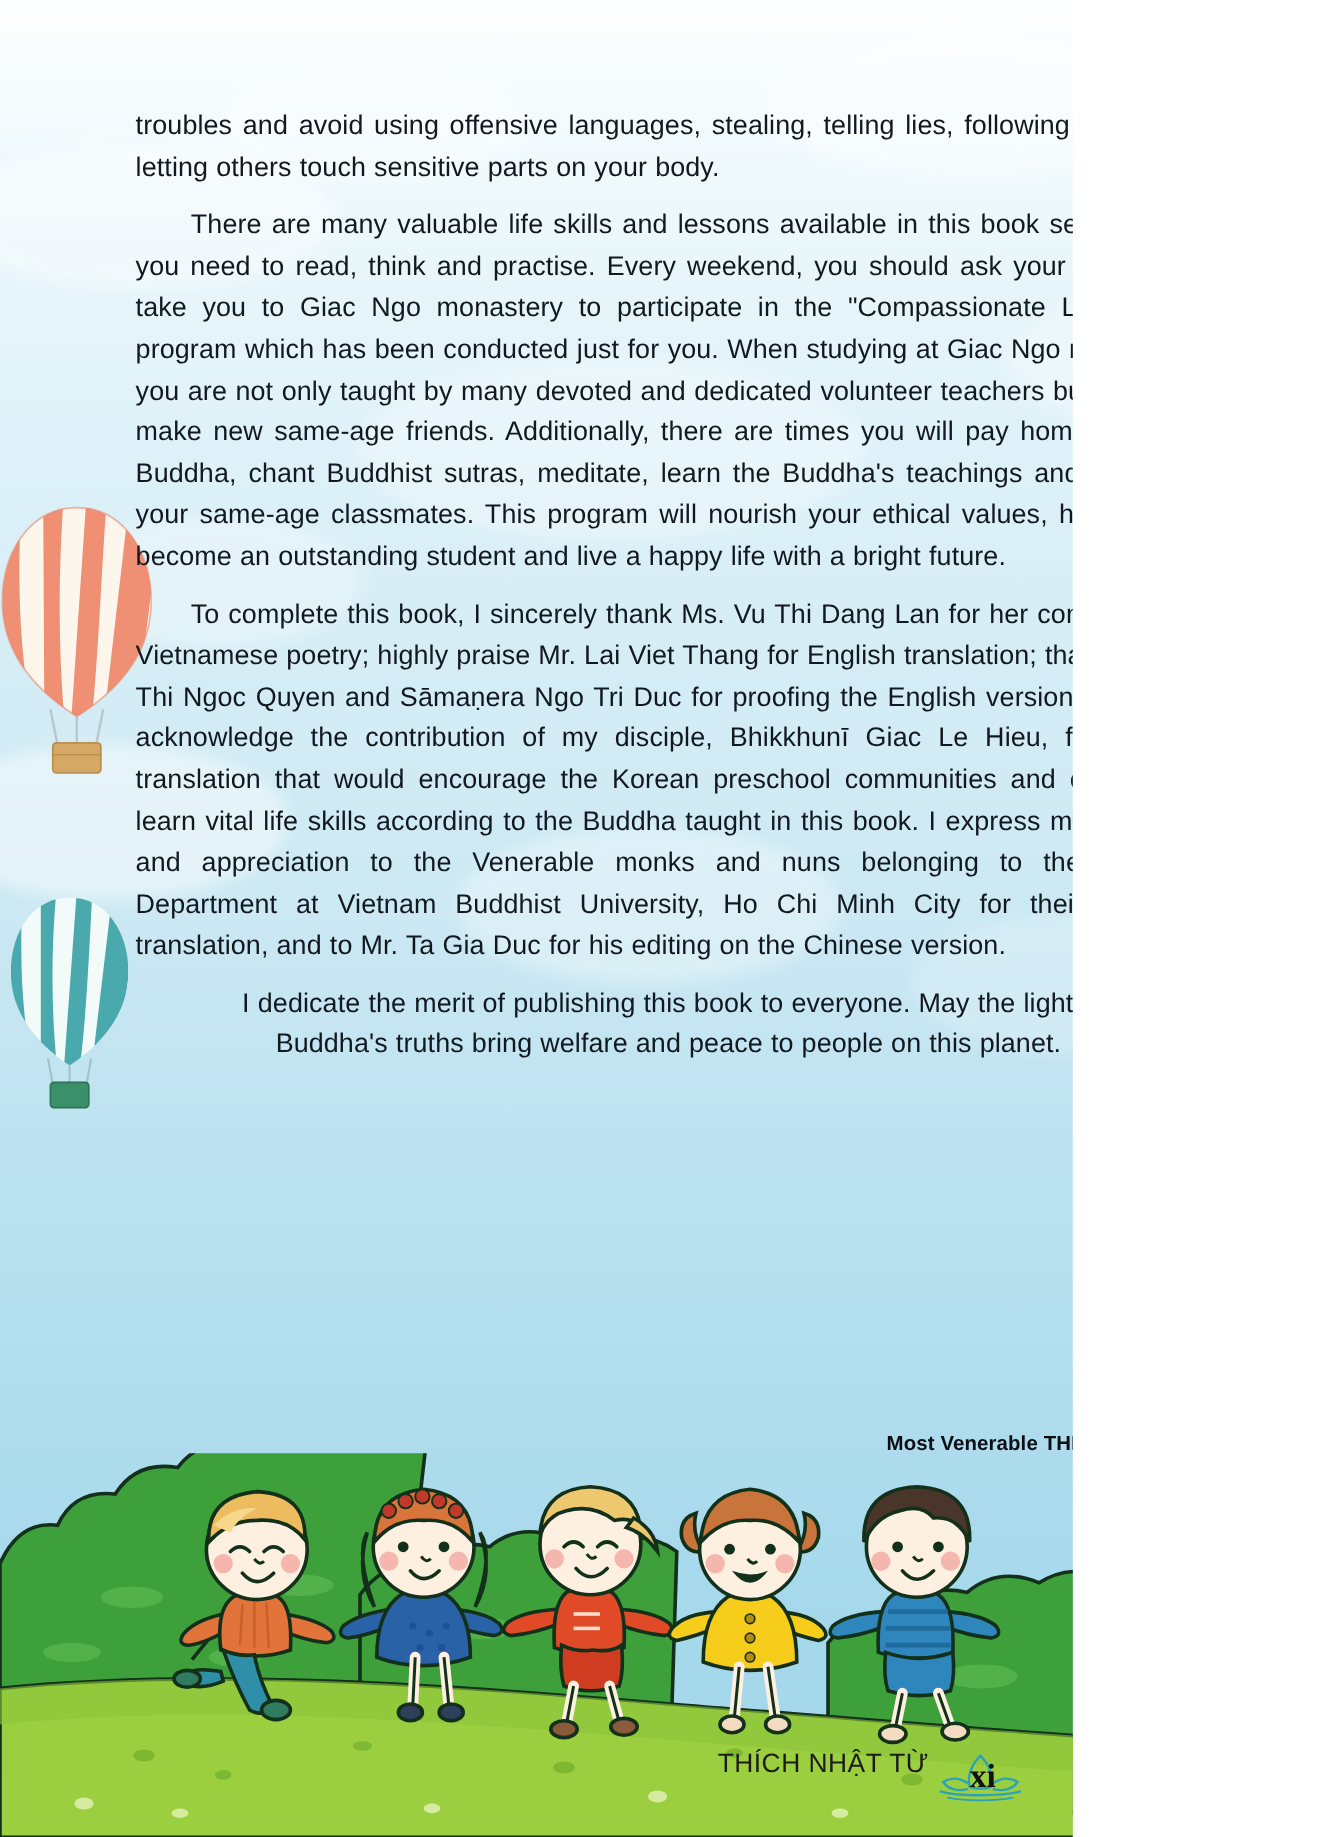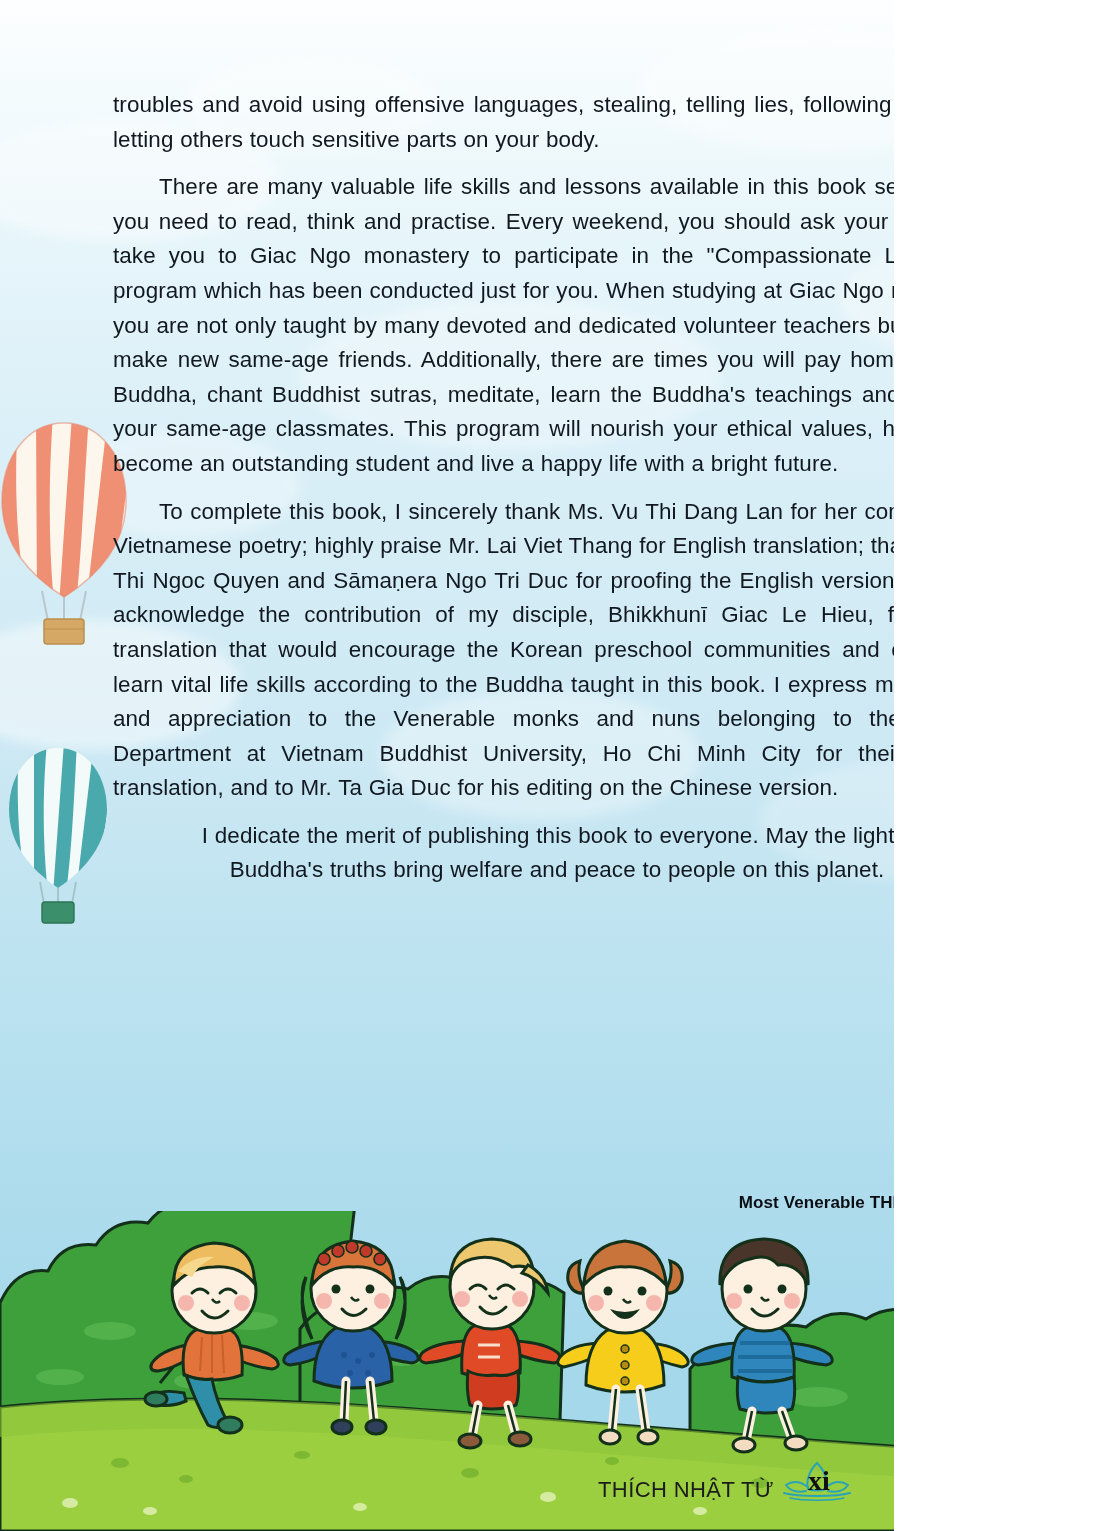--- a/index.html
+++ b/index.html
@@ -116,21 +116,21 @@
     z-index: 2;
   }
 
   
   .footer {
     position: absolute;
     right: 40px;
     bottom: 28px;
     z-index: 8;
     display: flex;
-    align-items: flex-end;
+    align-items: flex-start;
     gap: 6px;
   }
   .footer-name {
     font-size: 22px;
     color: #1b1b1b;
     letter-spacing: .4px;
   }
   .lotus-wrap {
     position: relative;
     width: 74px;

